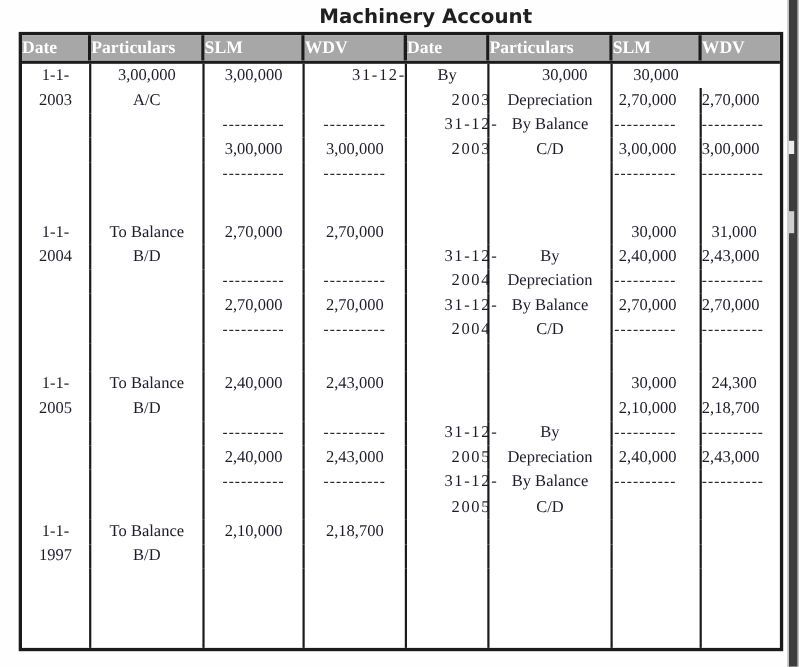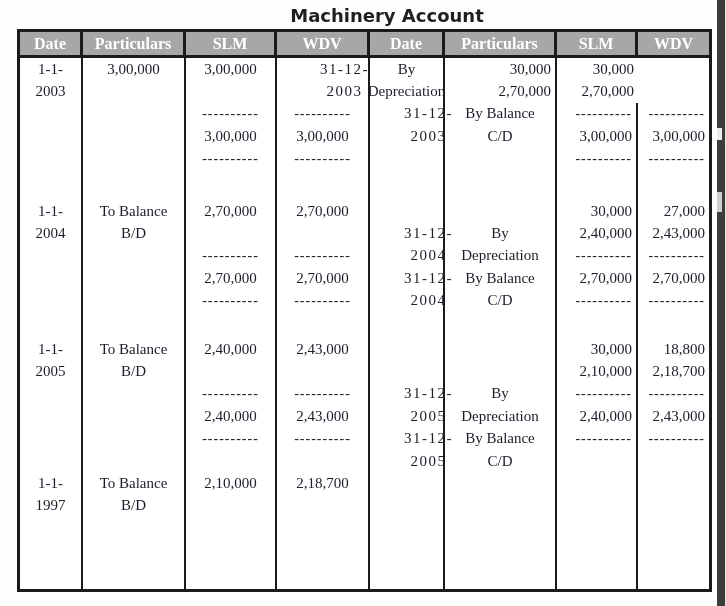--- a/index.html
+++ b/index.html
@@ -30,34 +30,34 @@
     grid-template-columns:63px 103px 91px 93px 75px 112px 81px 1fr;
   }
   .hline{
     height:23px;flex:0 0 auto;
     border-bottom:3px solid var(--border);
   }
   .hcell{
     background:var(--header-bg);
     border-right:3px solid var(--border);
     color:#fff;font-weight:bold;font-size:16px;line-height:23px;
-    text-align:center;white-space:nowrap;overflow:hidden;
+    white-space:nowrap;overflow:hidden;
   }
   .hcell:last-child{border-right:none;}
   .line{height:22.4px;flex:0 0 auto;}
   .line.spacer{height:auto;}
   .line.filler{flex:1 1 auto;height:auto;}
   .cell{
     border-right:2px solid var(--border);
     display:flex;align-items:center;justify-content:center;
     font-size:15px;line-height:1;color:var(--text);
     white-space:nowrap;overflow:visible;
   }
   .cell:last-child{border-right:none;}
-  .cell.c6,.cell.c7{justify-content:flex-end;padding-right:4px;box-sizing:border-box;}
+  .cell.c6,.cell.c7{justify-content:flex-end;padding-right:21px;box-sizing:border-box;}
   .cell.c4{letter-spacing:1.5px;padding-left:44px;}
   .cell.dash{letter-spacing:1px;font-size:14px;}
   .edge-strip{
     position:absolute;right:0;top:0;bottom:0;width:10px;
     background:var(--strip);border-left:1px solid #fff;
     border-right:1px solid #e2e2e2;box-sizing:border-box;
   }
   .edge-notch{position:absolute;left:0;width:5px;background:#d9d9d9;}
   .edge-notch.n1{top:128px;height:12px;background:#ececec;}
   .edge-notch.n2{top:192px;height:20px;background:#cfcfcf;}
@@ -83,20 +83,21 @@
       <div class="cell c0">1-1-</div>
       <div class="cell c2">3,00,000</div>
       <div class="cell c3">3,00,000</div>
       <div class="cell c4">31-12-</div>
       <div class="cell c5">By</div>
       <div class="cell c6">30,000</div>
       <div class="cell c7">30,000</div>
     </div>
     <div class="line">
       <div class="cell c0">2003</div>
+      <div class="cell c1">A/C</div>
       <div class="cell c2"></div>
       <div class="cell c3"></div>
       <div class="cell c4">2003</div>
       <div class="cell c5">Depreciation</div>
       <div class="cell c6">2,70,000</div>
       <div class="cell c7">2,70,000</div>
     </div>
     <div class="line">
       <div class="cell c0"></div>
       <div class="cell c1"></div>
@@ -138,21 +139,21 @@
       <div class="cell c7"></div>
     </div>
     <div class="line">
       <div class="cell c0">1-1-</div>
       <div class="cell c1">To Balance</div>
       <div class="cell c2">2,70,000</div>
       <div class="cell c3">2,70,000</div>
       <div class="cell c4"></div>
       <div class="cell c5"></div>
       <div class="cell c6">30,000</div>
-      <div class="cell c7">27,000</div>
+      <div class="cell c7">31,000</div>
     </div>
     <div class="line">
       <div class="cell c0">2004</div>
       <div class="cell c1">B/D</div>
       <div class="cell c2"></div>
       <div class="cell c3"></div>
       <div class="cell c4">31-12-</div>
       <div class="cell c5">By</div>
       <div class="cell c6">2,40,000</div>
       <div class="cell c7">2,43,000</div>
@@ -198,21 +199,21 @@
       <div class="cell c7"></div>
     </div>
     <div class="line">
       <div class="cell c0">1-1-</div>
       <div class="cell c1">To Balance</div>
       <div class="cell c2">2,40,000</div>
       <div class="cell c3">2,43,000</div>
       <div class="cell c4"></div>
       <div class="cell c5"></div>
       <div class="cell c6">30,000</div>
-      <div class="cell c7">18,800</div>
+      <div class="cell c7">24,300</div>
     </div>
     <div class="line">
       <div class="cell c0">2005</div>
       <div class="cell c1">B/D</div>
       <div class="cell c2"></div>
       <div class="cell c3"></div>
       <div class="cell c4"></div>
       <div class="cell c5"></div>
       <div class="cell c6">2,10,000</div>
       <div class="cell c7">2,18,700</div>

